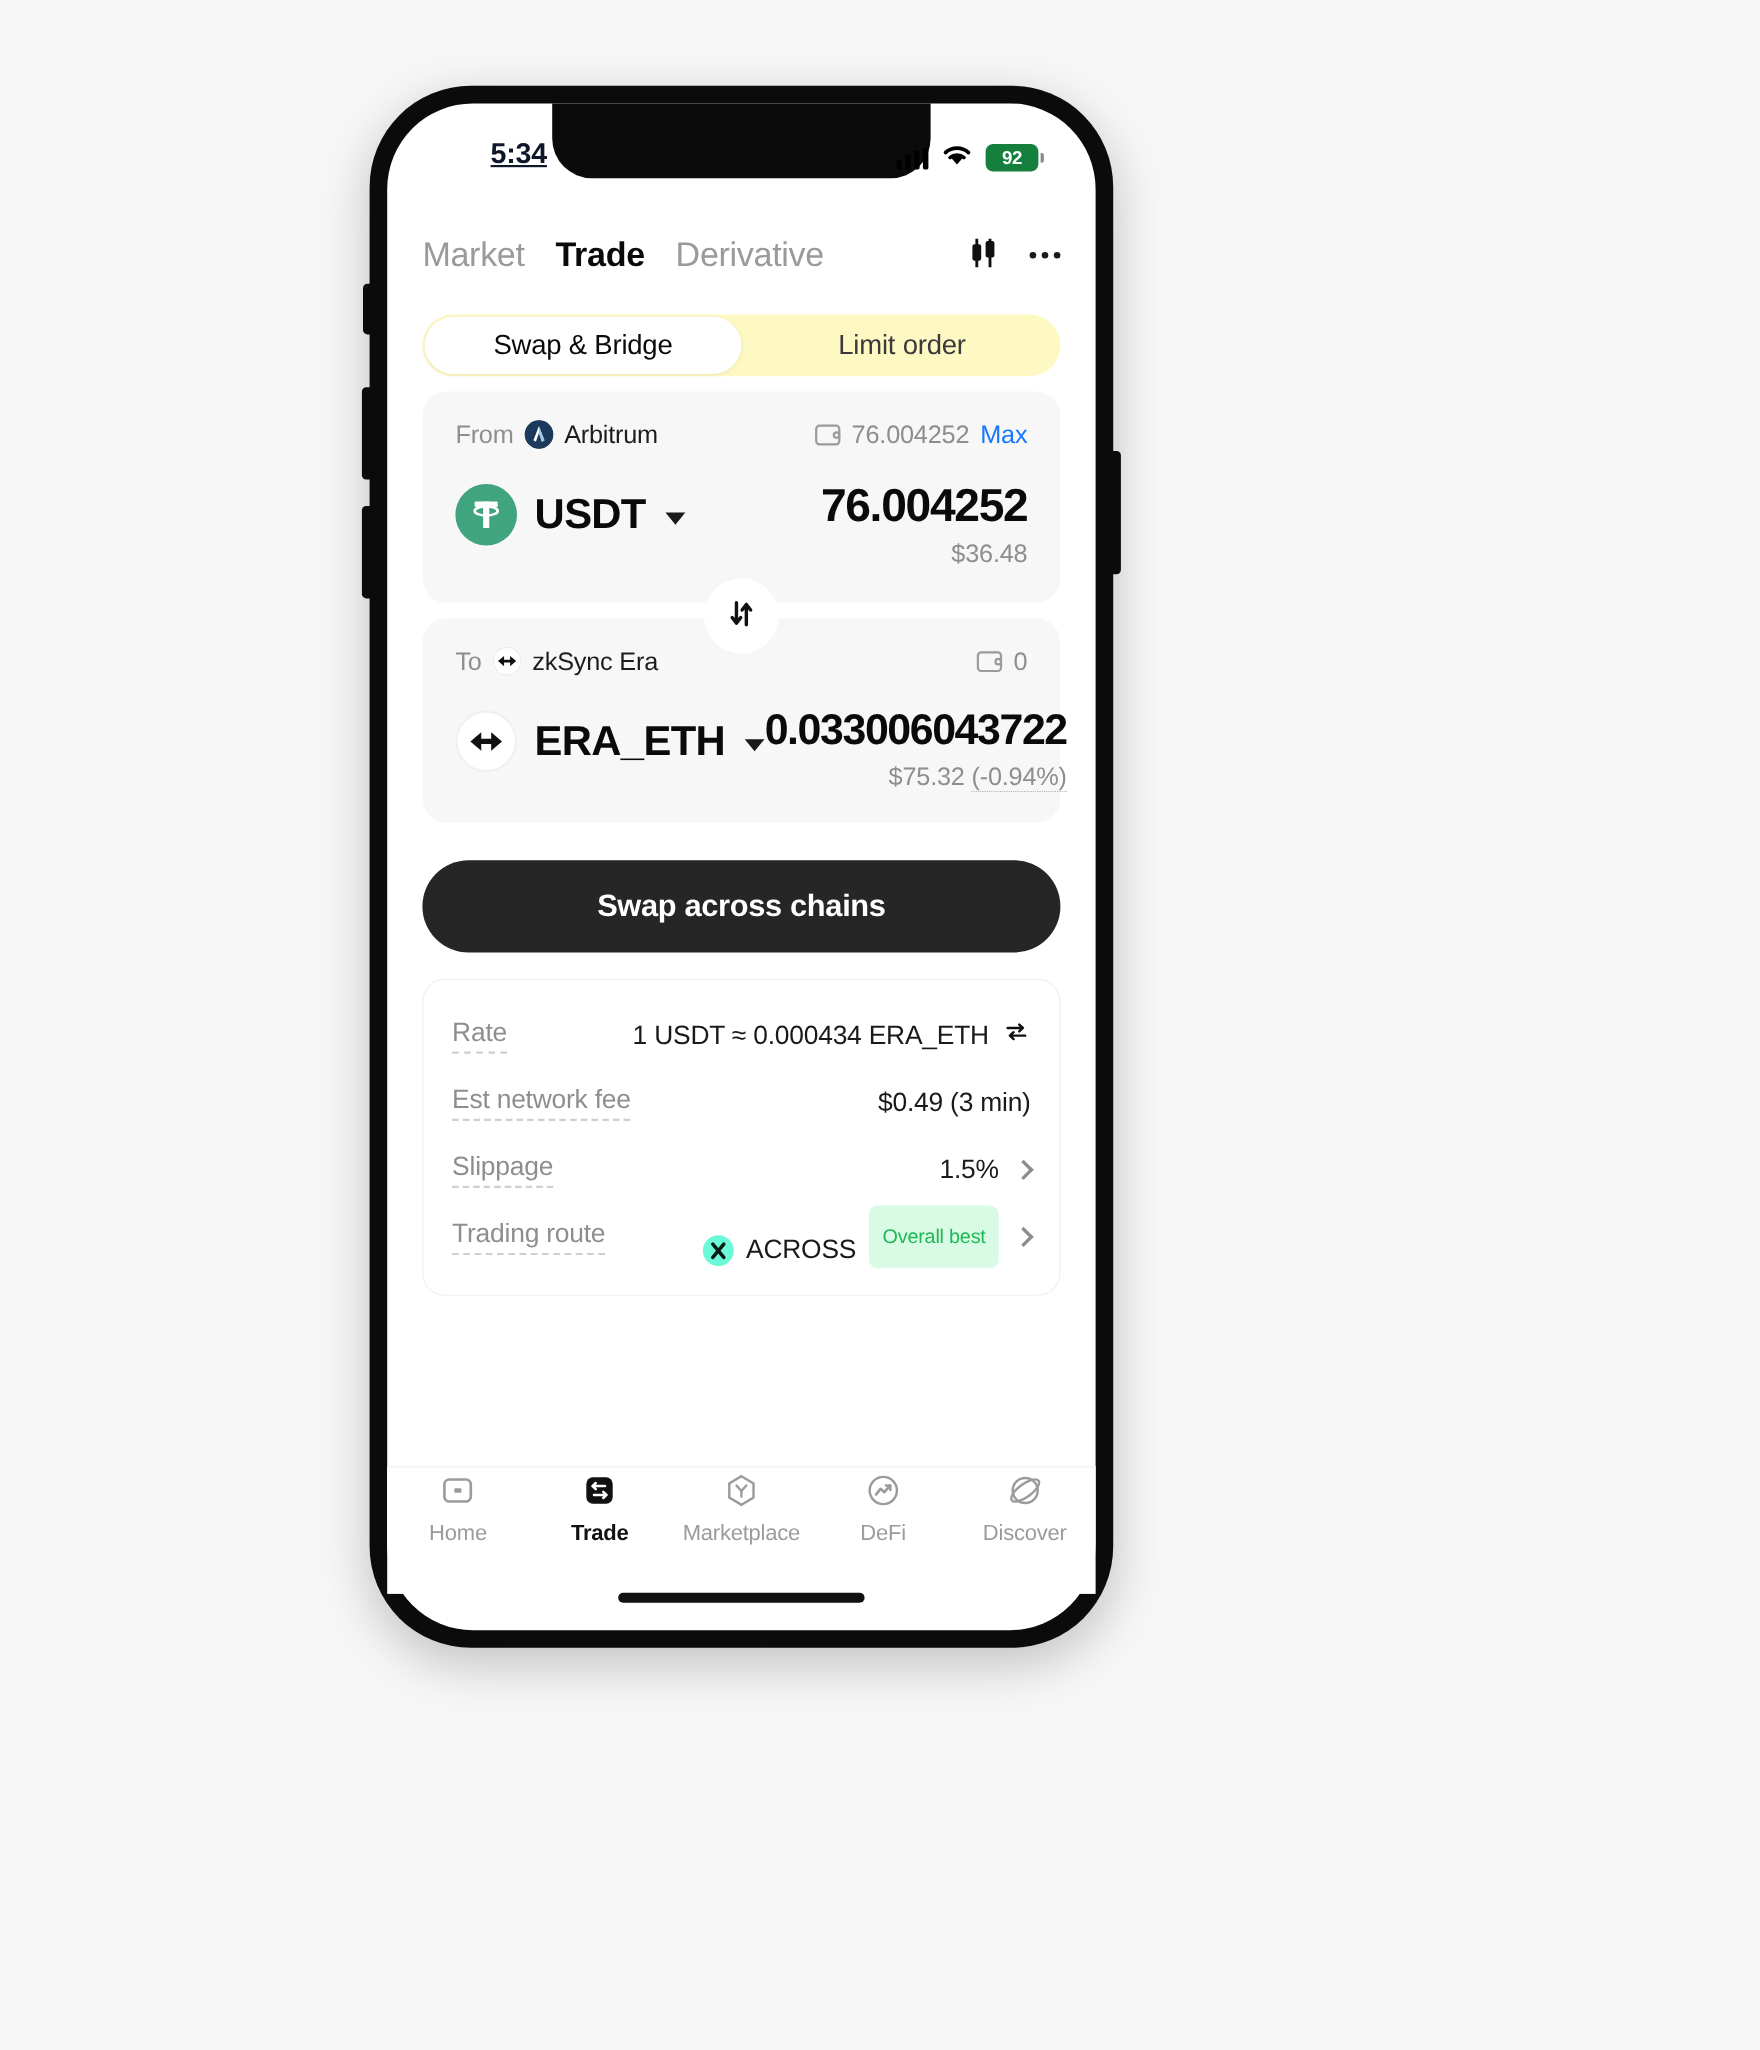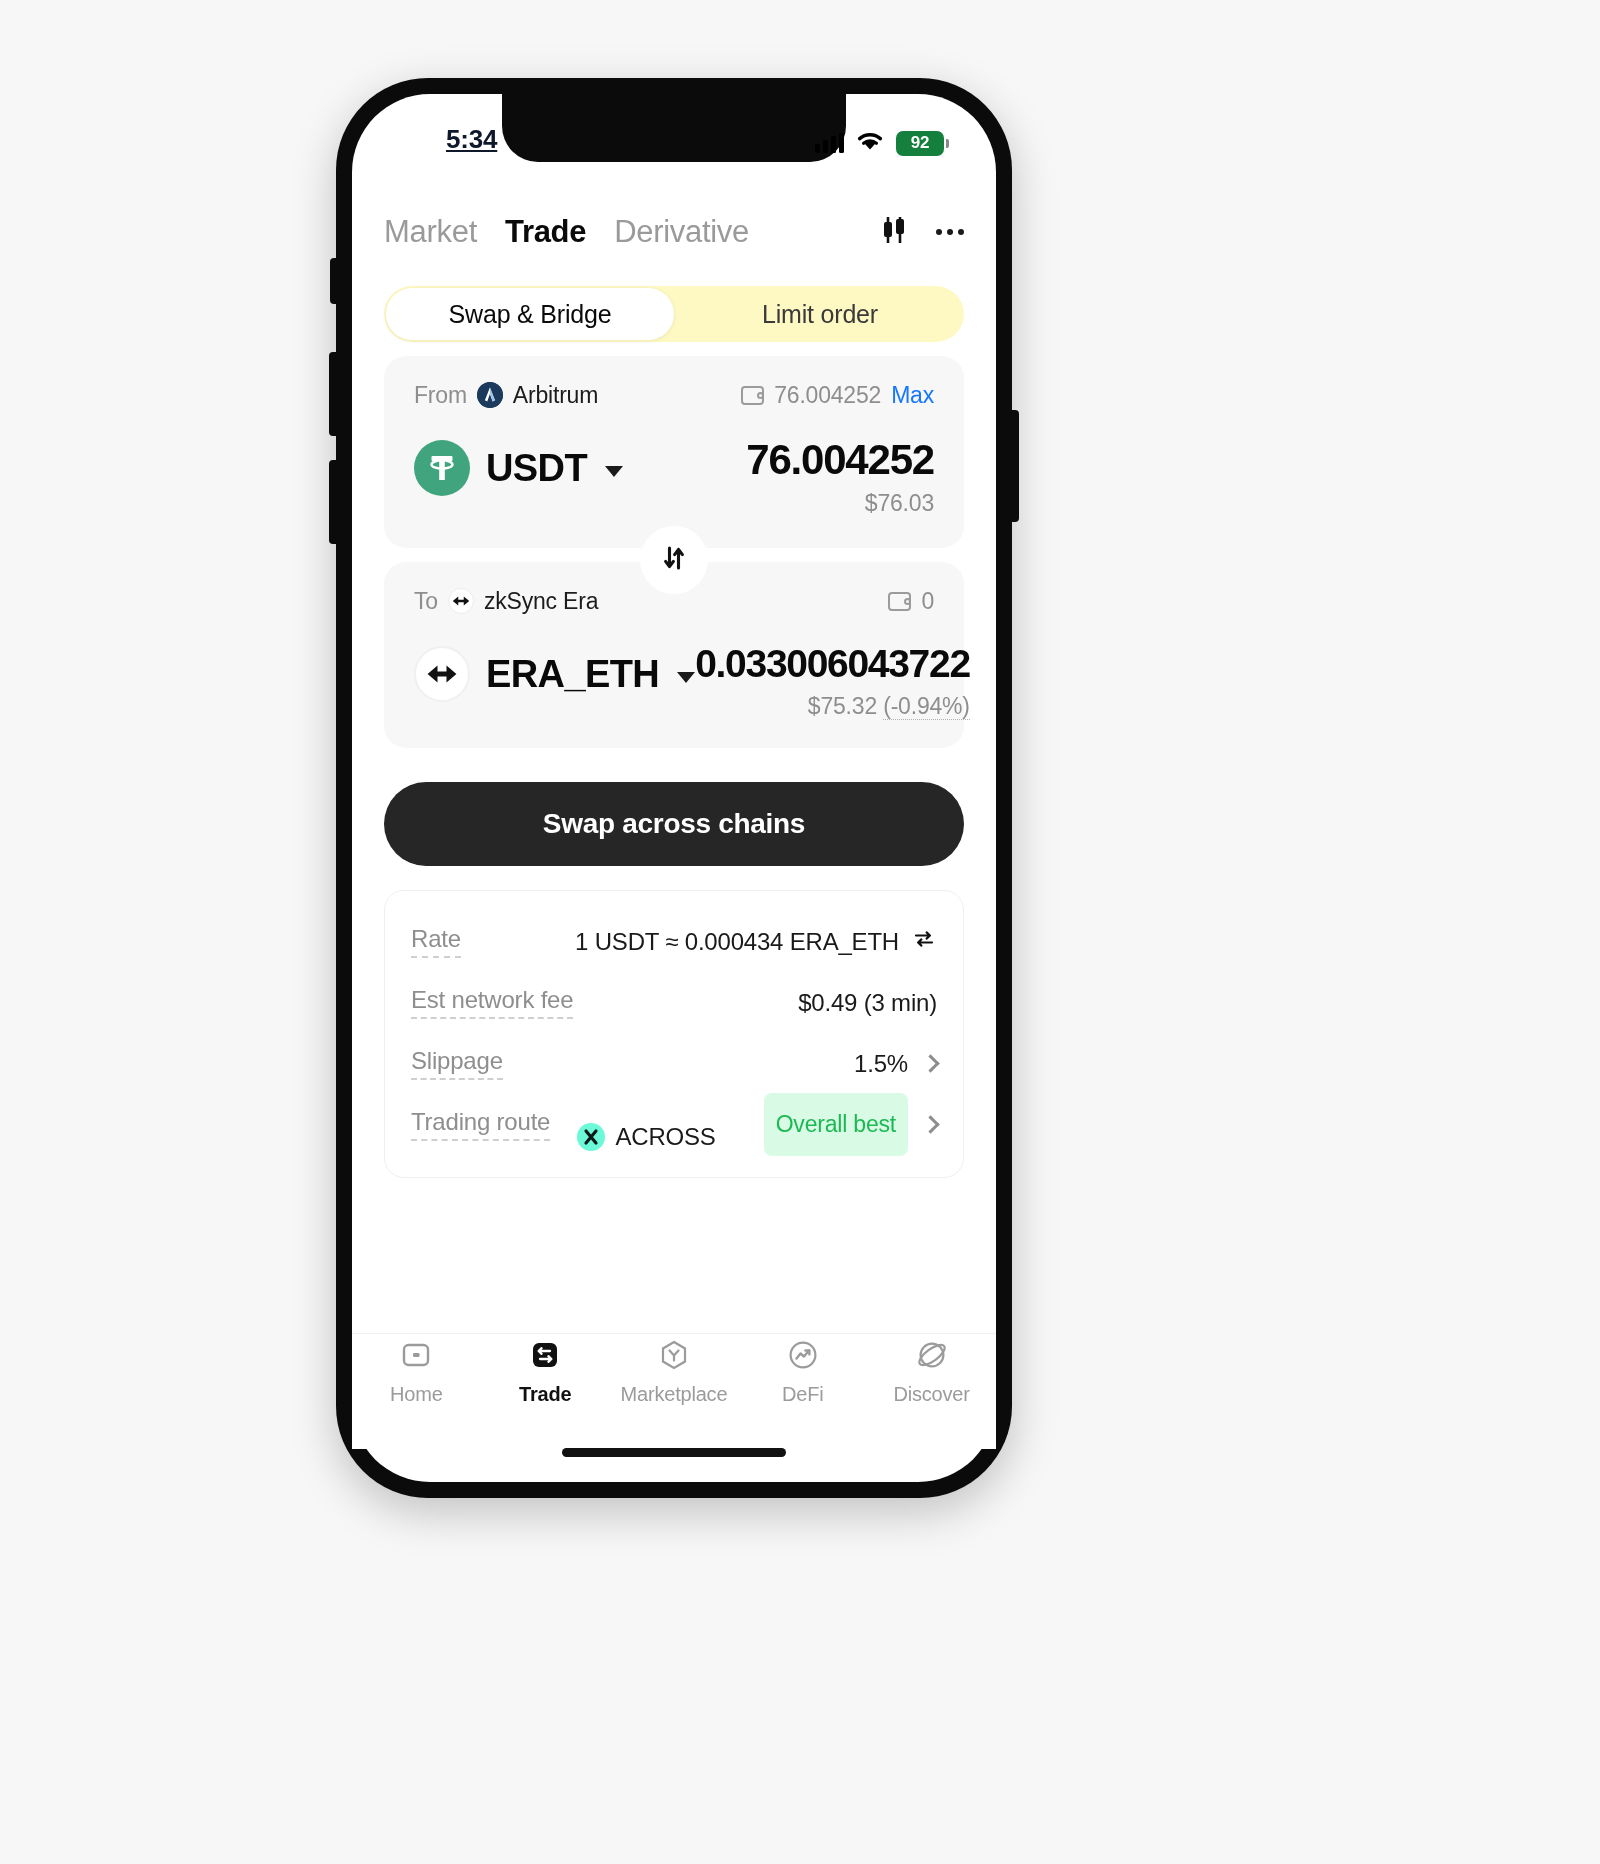--- a/index.html
+++ b/index.html
@@ -387,25 +387,24 @@
   }
   .across-logo {
     width: 28px; height: 28px;
     border-radius: 50%;
     background: #6cf9d8;
     display:flex; align-items:center; justify-content:center;
   }
   .badge-best {
     background: #d9fbe6;
     color: #1db954;
-    font-size: 23px;
+    font-size: 18px;
     padding: 18px 12px;
     border-radius: 8px;
     letter-spacing: -0.2px;
-    margin-left: 36px;
   }
 
   
   .bottomnav {
     position: absolute;
     left: 352px;
     top: 1333px;
     width: 644px;
     height: 116px;
     background: #ffffff;
@@ -533,21 +532,21 @@
             <rect x="17.2" y="8" width="5.6" height="24" fill="#ffffff"></rect>
             <rect x="9.5" y="8" width="21" height="5" rx="1" fill="#ffffff"></rect>
             <ellipse cx="20" cy="16.5" rx="10.5" ry="4.1" fill="none" stroke="#ffffff" stroke-width="2.4"></ellipse>
           </svg>
         </span>
         <span class="token-sym">USDT</span>
         <span class="caret"></span>
       </div>
       <div class="amount-box">
         <div class="amount-main">76.004252</div>
-        <div class="amount-sub">$76.03</div>
+        <div class="amount-sub">$36.48</div>
       </div>
     </div>
   </div>
 
   <div class="swap-toggle">
     <span>
       <svg width="34" height="34" viewBox="0 0 34 34">
         <path d="M12.5 7 L12.5 24 M12.5 25.5 L8.6 20.4 M12.5 25.5 L16.4 20.4" stroke="#111" stroke-width="3.1" fill="none" stroke-linecap="round" stroke-linejoin="round"></path>
         <path d="M21.5 27 L21.5 10 M21.5 8.5 L17.6 13.6 M21.5 8.5 L25.4 13.6" stroke="#111" stroke-width="3.1" fill="none" stroke-linecap="round" stroke-linejoin="round"></path>
       </svg>

